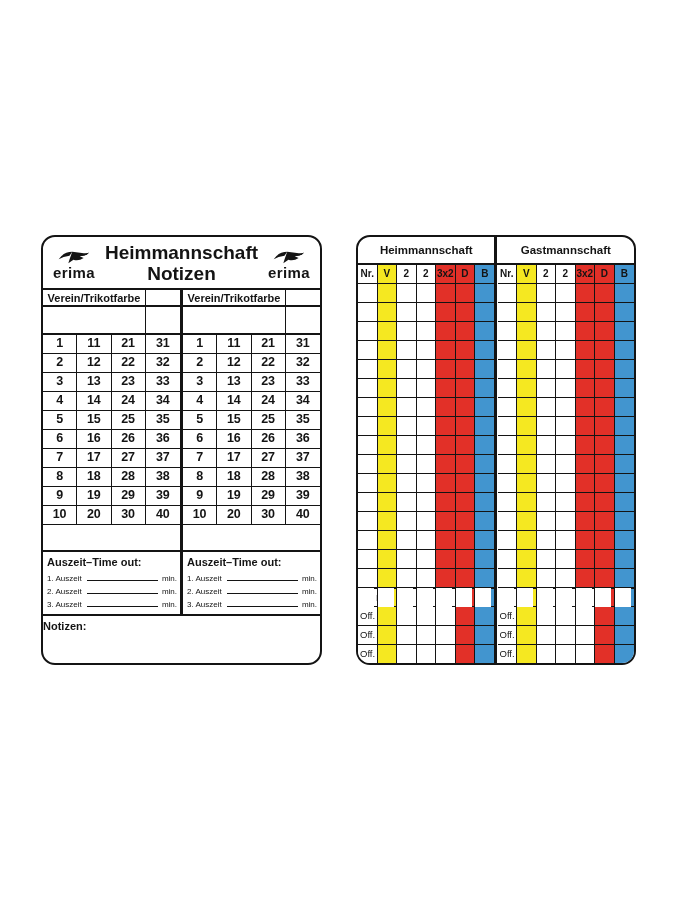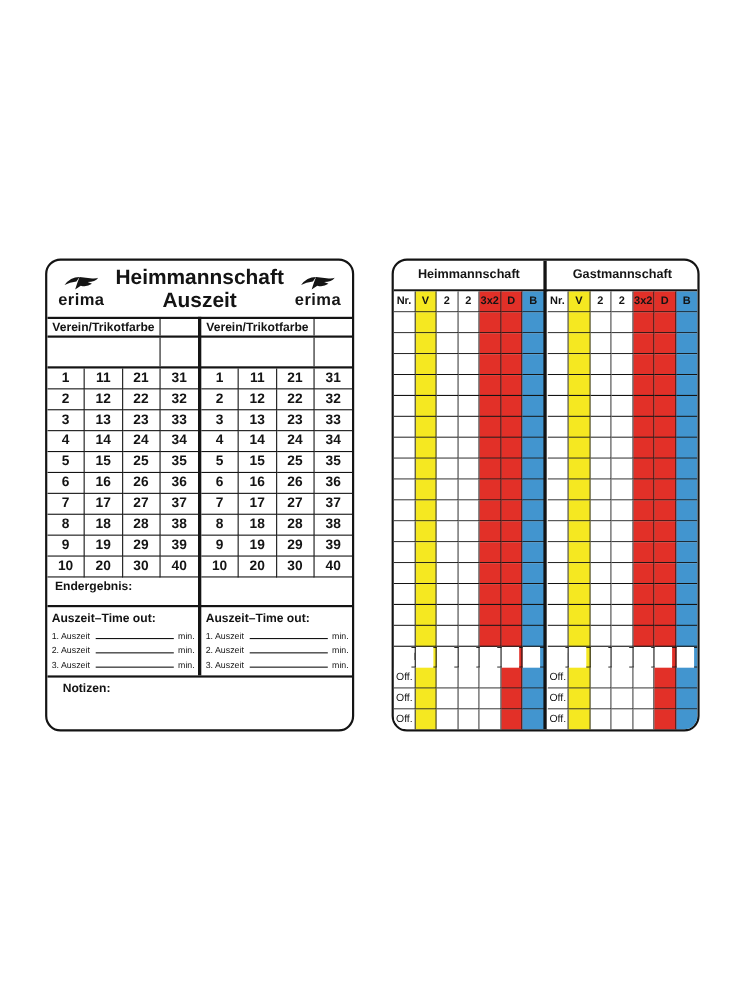--- a/index.html
+++ b/index.html
@@ -46,21 +46,21 @@
   .score-cell { width:137px; box-sizing:border-box; padding:2px 4px; font-weight:bold; font-size:11px; }
 
   .auszeit-row { height:64px; border-bottom:2px solid #141414; }
   .to-half { width:137px; box-sizing:border-box; padding:2px 2px 0 3px; display:flex; flex-direction:column; }
   .to-head { font-weight:bold; font-size:11px; margin:2px 0 2px 1px; white-space:nowrap; }
   .to-line { display:flex; align-items:flex-end; height:13px; font-size:8px; padding:0 1px; }
   .to-lbl { white-space:nowrap; }
   .to-rule { flex:1; border-bottom:1.2px solid #141414; margin:0 4px 2px 5px; }
   .to-min { white-space:nowrap; }
 
-  .notizen-row { padding:4px 14px; font-weight:bold; font-size:11px; }
+  .notizen-row { padding:4px 0; font-weight:bold; font-size:11px; }
 
   
   .team-row { height:26px; display:flex; border-bottom:2px solid #141414; }
   .team-cell { flex:1; text-align:center; font-weight:bold; font-size:11.5px; line-height:26px; white-space:nowrap; }
 
   .tally-body { display:flex; }
   .tally-half { flex:1; display:grid; grid-template-columns:repeat(7,1fr); grid-auto-rows:19px; }
   .tcell { box-sizing:border-box; border-right:1.5px solid #141414; border-bottom:1.5px solid #141414;
            font-weight:bold; font-size:10px; text-align:center; line-height:17px; overflow:hidden; }
   .tcell.lbl { font-weight:normal; font-size:9.5px; text-align:left; padding-left:2px; }
@@ -77,21 +77,21 @@
     <div class="title-row">
       <div class="brand">
         <svg viewBox="0 0 60 26">
           <path d="M3 16 Q12 3 27 3 L22 10 Q11 11 3 16 Z" fill="#141414"></path>
           <path d="M27 3 L44 5 Q54 6 57 4 Q52 11 40 11 L47 14 Q38 20 29 17 L20 23 Q23 13 27 3 Z" fill="#141414"></path>
         </svg>
         <span class="brand-name">erima</span>
       </div>
       <div class="title-block">
         <div>Heimmannschaft</div>
-        <div>Auszeit</div>
+        <div>Notizen</div>
       </div>
       <div class="brand">
         <svg viewBox="0 0 60 26">
           <path d="M3 16 Q12 3 27 3 L22 10 Q11 11 3 16 Z" fill="#141414"></path>
           <path d="M27 3 L44 5 Q54 6 57 4 Q52 11 40 11 L47 14 Q38 20 29 17 L20 23 Q23 13 27 3 Z" fill="#141414"></path>
         </svg>
         <span class="brand-name">erima</span>
       </div>
     </div>
 
@@ -202,21 +202,20 @@
           <div class="ncell no-r">39</div>
           <div class="ncell">10</div>
           <div class="ncell">20</div>
           <div class="ncell">30</div>
           <div class="ncell no-r">40</div>
         </div>
     </div>
 
     <div class="lrow score-row">
       <div class="sp3"></div>
-      <div class="score-cell">Endergebnis:</div>
     </div>
 
     <div class="lrow auszeit-row">
       <div class="to-half">
         <div class="to-head">Auszeit–Time out:</div>
         <div class="to-lines">
             <div class="to-line">
               <div class="to-lbl">1. Auszeit</div>
               <div class="to-rule"></div>
               <div class="to-min">min.</div>

